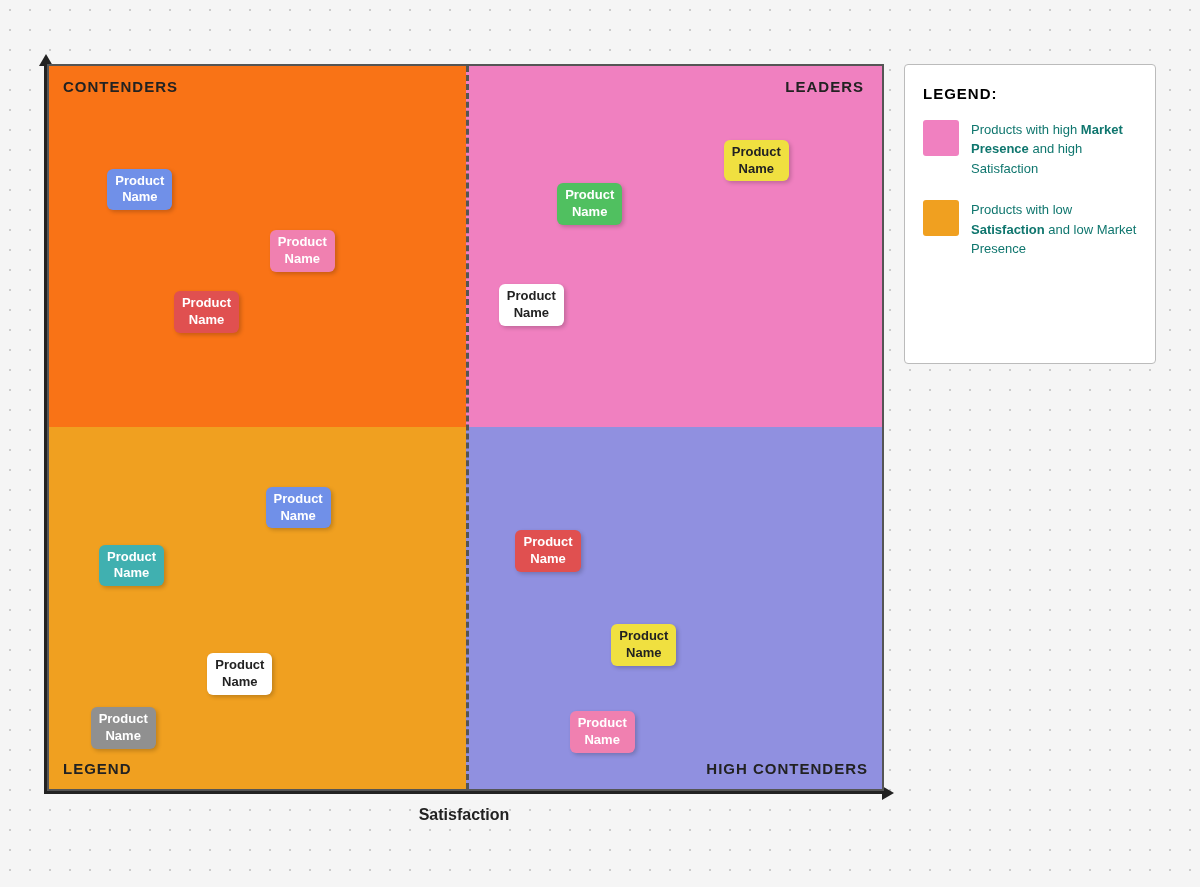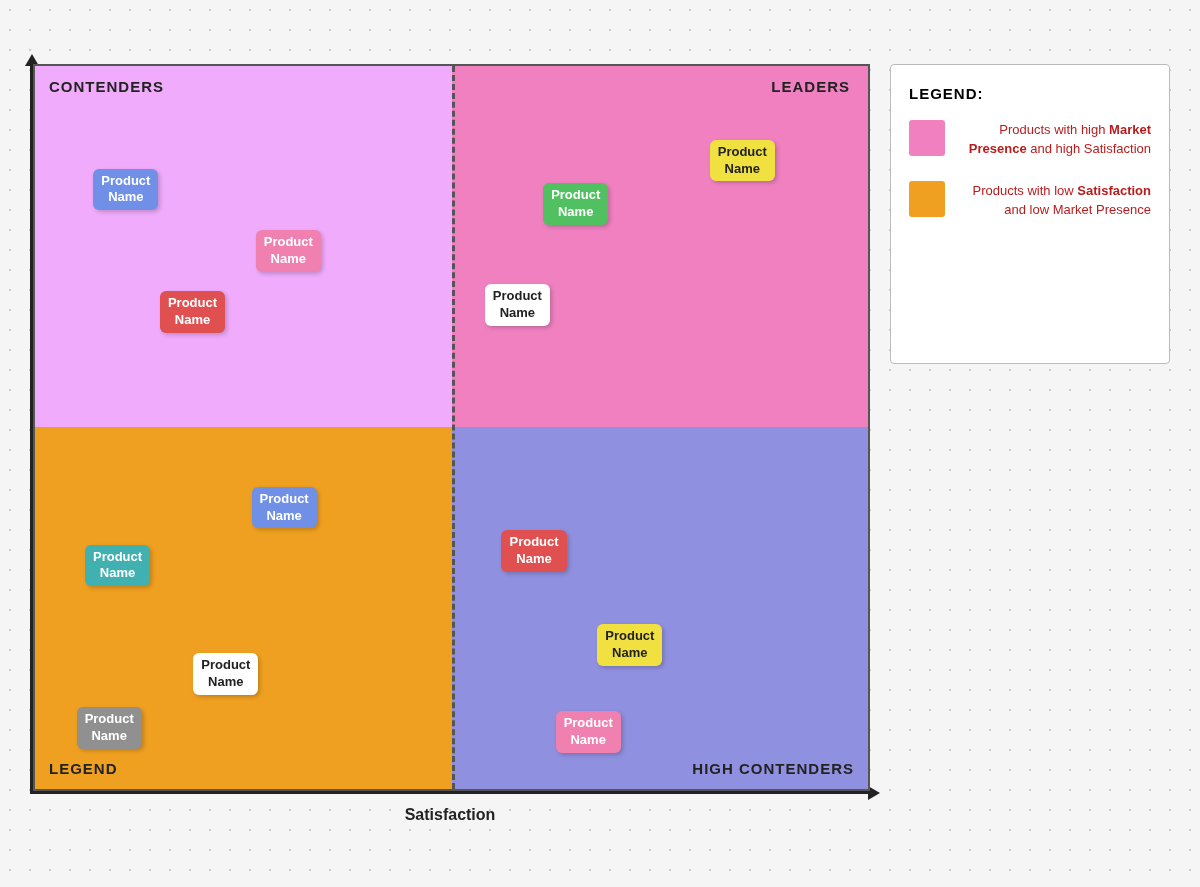--- a/index.html
+++ b/index.html
@@ -97,21 +97,21 @@
       bottom: 33px;
       display: grid;
       grid-template-columns: 1fr 1fr;
       grid-template-rows: 1fr 1fr;
       border: 2px solid #555;
     }
     .quadrant {
       position: relative;
       overflow: hidden;
     }
-    .q-contenders { background: #f0abfc; }
+    .q-contenders { background: #f97316; }
     .q-leaders { background: #f080c0; }
     .q-niche { background: #f0a020; }
     .q-highperf { background: #9090e0; }
     
     .quadrant-grid::after {
       content: '';
       position: absolute;
       left: 50%;
       top: 0;
       bottom: 0;
@@ -163,21 +163,21 @@
     .tag-yellow { background: #f0e040; }
     .tag-teal { background: #40b0b0; color: #fff; }
     .tag-gray { background: #909090; color: #fff; }
 
     
     .legend-box {
       background: #fff;
       border: 1.5px solid #bbb;
       border-radius: 4px;
       padding: 20px 18px;
-      width: 280px;
+      width: 252px;
       min-height: 300px;
     }
     .legend-title {
       font-size: 15px;
       font-weight: 900;
       margin-bottom: 18px;
       letter-spacing: 1px;
     }
     .legend-item {
       display: flex;
@@ -187,22 +187,21 @@
     }
     .legend-color {
       width: 36px;
       height: 36px;
       flex-shrink: 0;
       border-radius: 3px;
     }
     .legend-text {
       font-size: 13px;
       line-height: 1.5;
-      color: #b91c1c;
-      text-align: right;
+      color: #0f766e;
     }
     .legend-text strong {
       font-weight: 900;
     }
   </style>
 </head>
 <body>
 
 <div class="main-container">
 

